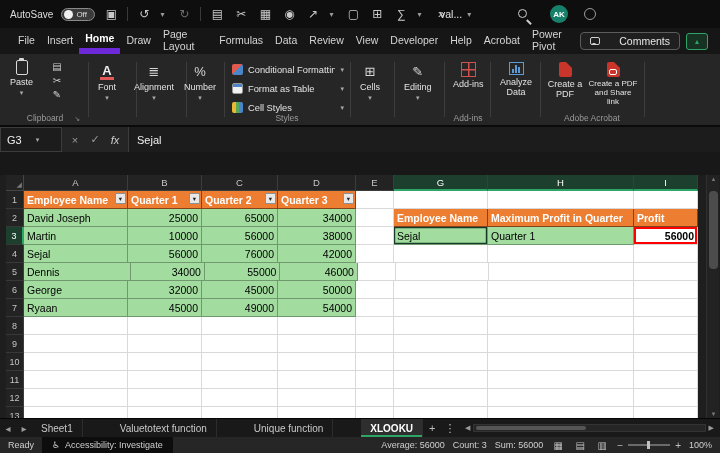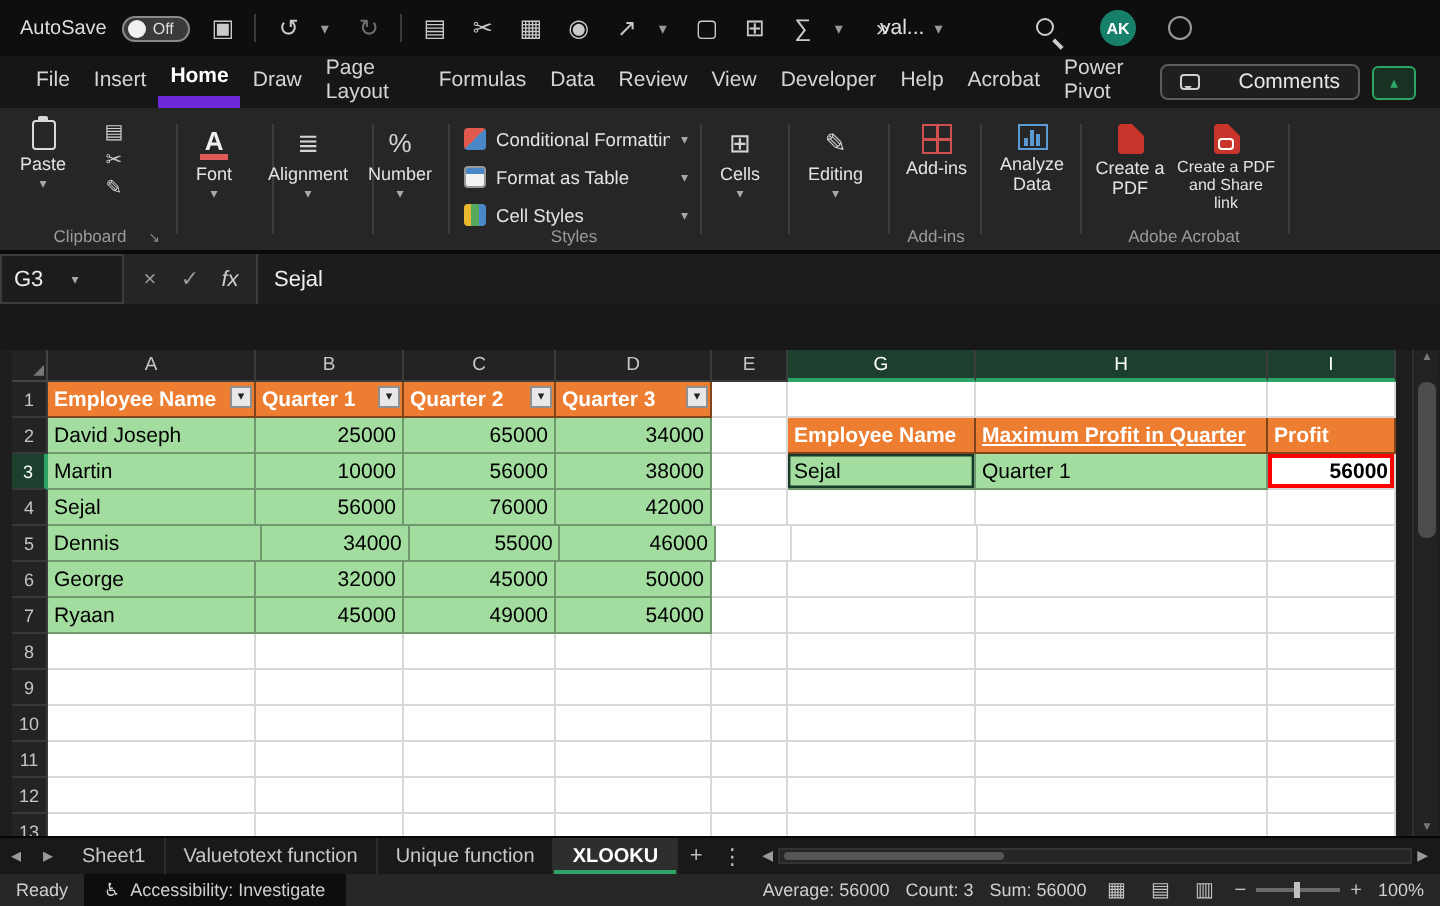--- a/index.html
+++ b/index.html
@@ -360,21 +360,21 @@
         <div class="cell c-green c-num" style="width: 76px;">
           <span class="cell-text">65000</span>
         </div>
         <div class="cell c-green c-num" style="width: 78px;">
           <span class="cell-text">34000</span>
         </div>
         <div class="cell" style="width: 38px;"></div>
         <div class="cell c-orange" style="width: 94px;">
           <span class="cell-text">Employee Name</span>
         </div>
-        <div class="cell c-orange" style="width: 146px; text-decoration: underline;">
+        <div class="cell c-orange" style="width: 146px;">
           <span class="cell-text">Maximum Profit in Quarter</span>
         </div>
         <div class="cell c-orange" style="width: 64px;">
           <span class="cell-text">Profit</span>
         </div>
       </div>
       <div class="grow">
         <div class="rowh sel">3</div>
         <div class="cell c-green" style="width: 104px;">
           <span class="cell-text">Martin</span>
@@ -545,21 +545,21 @@
 
   <div class="vscroll">
     <span class="varr" style="top:1px;">▲</span>
     <div class="vthumb"></div>
     <span class="varr" style="bottom:1px;">▼</span>
   </div>
 
   <div class="tabbar">
     <span class="tnav">◂</span>
     <span class="tnav">▸</span>
-    <span style="display:flex;align-items:stretch;">
+    <span style="display:flex;align-items:stretch;gap:28px;">
         <div class="stab">Sheet1</div>
         <div class="stab">Valuetotext function</div>
         <div class="stab">Unique function</div>
         <div class="stab active">XLOOKU</div>
       </span>
     <span class="tbtn">+</span>
     <span class="tbtn">⋮</span>
     <div class="hscroll">
       <span class="harr">◀</span>
       <div class="htrack">

